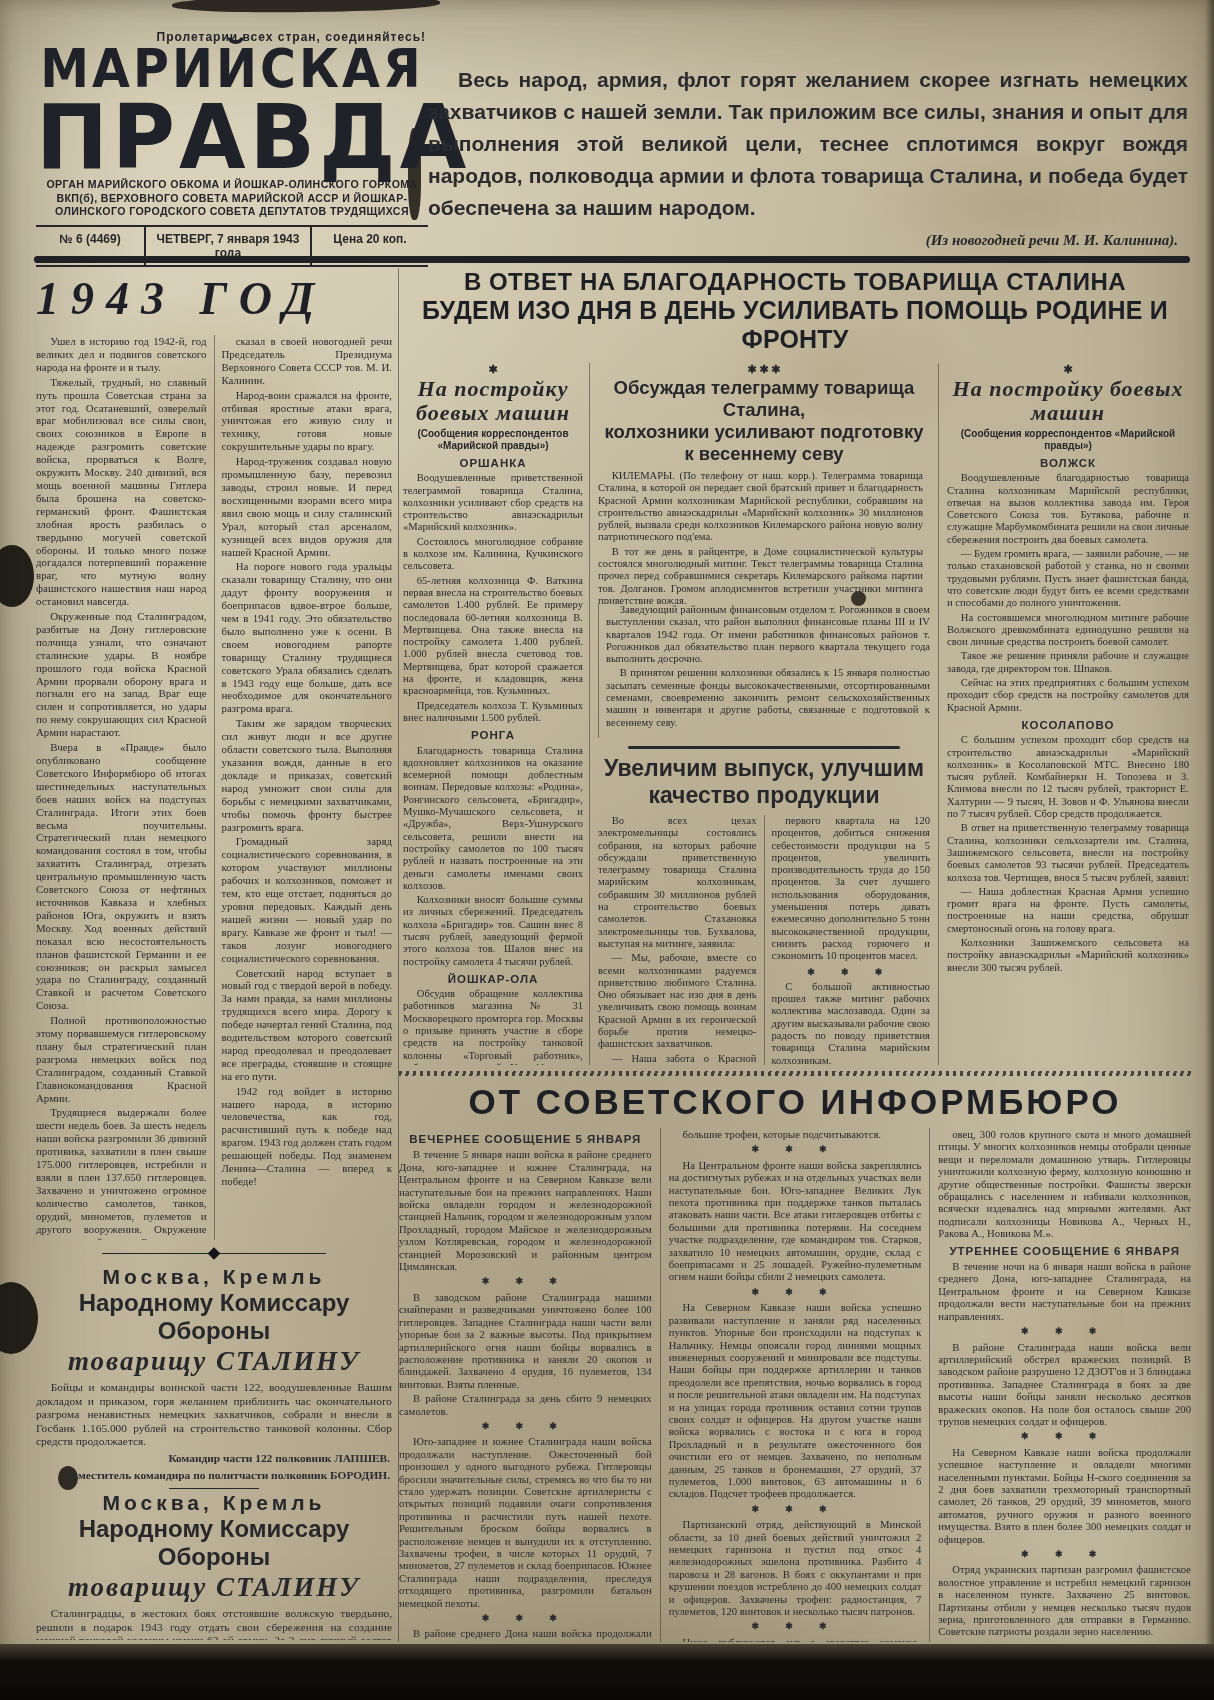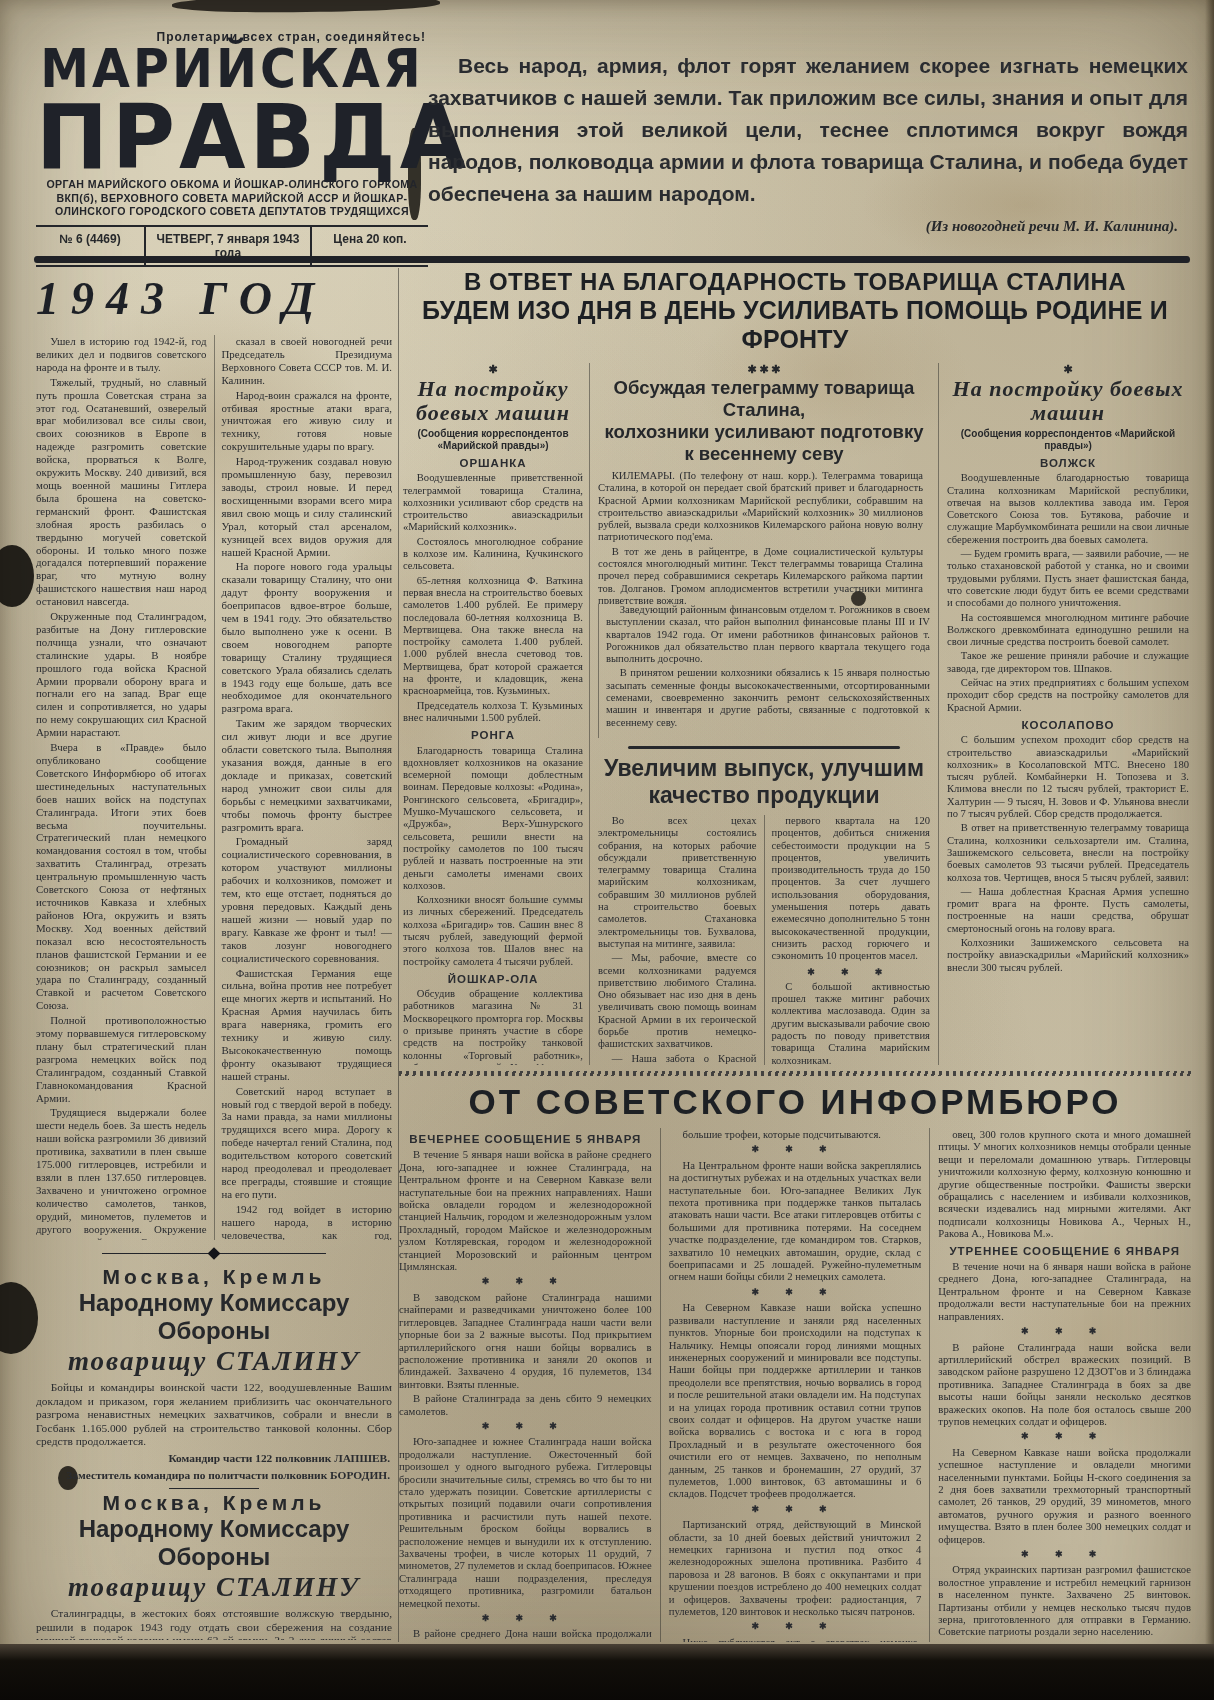--- a/index.html
+++ b/index.html
@@ -33,21 +33,21 @@
   .masthead{position:absolute;left:36px;top:30px;width:392px;}
   .slogan{font-family:"Liberation Sans",sans-serif;font-weight:bold;font-size:12px;text-align:right;letter-spacing:1px;color:#22242a;padding-right:2px;}
   .mh1{font-family:"DejaVu Sans",sans-serif;font-weight:bold;font-size:49px;letter-spacing:3px;line-height:52px;text-align:center;transform:scaleY(1.08);color:#1f2229;}
   .mh2{font-family:"DejaVu Sans",sans-serif;font-weight:bold;font-size:86px;letter-spacing:4px;line-height:82px;text-align:center;transform:scaleY(1.04);color:#1f2229;}
   .organ{font-family:"Liberation Sans",sans-serif;font-weight:bold;font-size:10.6px;line-height:13.5px;text-align:center;letter-spacing:.4px;color:#23252b;}
   .issue-bar{margin-top:6px;display:flex;border-top:2.5px solid #24262b;border-bottom:2.5px solid #24262b;font-family:"Liberation Sans",sans-serif;font-weight:bold;font-size:12px;}
   .issue-bar>div{padding:5px 4px;text-align:center;}
   .ib-no{flex:0 0 100px;}
   .ib-date{flex:1;border-left:2px solid #24262b;border-right:2px solid #24262b;}
   .ib-price{flex:0 0 108px;}
-  .quote-wrap{position:absolute;left:428px;top:50px;width:760px;}
+  .quote-wrap{position:absolute;left:428px;top:64px;width:760px;}
   .quote{font-family:"Liberation Sans",sans-serif;font-weight:bold;font-size:21px;line-height:32px;text-align:justify;text-indent:30px;color:#1f2126;}
   .quote-attr{margin-top:8px;font-family:"Liberation Serif",serif;font-style:italic;font-weight:bold;font-size:15px;text-align:right;padding-right:10px;}
   .rule-thick{position:absolute;left:34px;top:256px;width:1156px;height:7px;background:#1f2126;border-radius:3px/50%;}
 
   
   .leftcol{position:absolute;left:36px;top:270px;width:356px;height:1370px;overflow:hidden;}
   .maincol{position:absolute;left:398px;top:268px;width:792px;height:1374px;overflow:hidden;border-left:1px solid rgba(45,45,42,.55);padding-left:0;}
   .lead-title{font-family:"Liberation Serif",serif;font-style:italic;font-weight:bold;font-size:46px;letter-spacing:12px;margin:2px 0 10px;color:#1d2026;}
   .twocol{display:flex;overflow:hidden;}
   .twocol>div{flex:1;overflow:hidden;}
@@ -142,21 +142,20 @@
           <p class="blk blk-p">Полной противоположностью этому порвавшемуся гитлеровскому плану был стратегический план разгрома немецких войск под Сталинградом, созданный Ставкой Главнокомандования Красной Армии.</p>
           <p class="blk blk-p">Трудящиеся выдержали более шести недель боев. За шесть недель наши войска разгромили 36 дивизий противика, захватили в плен свыше 175.000 гитлеровцев, истребили и взяли в плен 137.650 гитлеровцев. Захвачено и уничтожено огромное количество самолетов, танков, орудий, минометов, пулеметов и другого вооружения. Окружение немецких войск под Сталинградом завершено 22 пройденными группами в районе Сталинграда.</p>
         </div>
       <div>
           <p class="blk blk-p">сказал в своей новогодней речи Председатель Президиума Верховного Совета СССР тов. М. И. Калинин.</p>
           <p class="blk blk-p">Народ-воин сражался на фронте, отбивая яростные атаки врага, уничтожая его живую силу и технику, готовя новые сокрушительные удары по врагу.</p>
           <p class="blk blk-p">Народ-труженик создавал новую промышленную базу, перевозил заводы, строил новые. И перед восхищенными взорами всего мира явил свою мощь и силу сталинский Урал, который стал арсеналом, кузницей всех видов оружия для нашей Красной Армии.</p>
           <p class="blk blk-p">На пороге нового года уральцы сказали товарищу Сталину, что они дадут фронту вооружения и боеприпасов вдвое-втрое больше, чем в 1941 году. Это обязательство было выполнено уже к осени. В своем новогоднем рапорте товарищу Сталину трудящиеся советского Урала обязались сделать в 1943 году еще больше, дать все необходимое для окончательного разгрома врага.</p>
           <p class="blk blk-p">Таким же зарядом творческих сил живут люди и все другие области советского тыла. Выполняя указания вождя, данные в его докладе и приказах, советский народ умножит свои силы для борьбы с немецкими захватчиками, чтобы помочь фронту быстрее разгромить врага.</p>
           <p class="blk blk-p">Громадный заряд социалистического соревнования, в котором участвуют миллионы рабочих и колхозников, поможет и тем, кто еще отстает, подняться до уровня передовых. Каждый день нашей жизни — новый удар по врагу. Кавказе же фронт и тыл! — таков лозунг новогоднего социалистического соревнования.</p>
-          <p class="blk blk-p">Фашистская Германия еще сильна, война против нее потребует еще многих жертв и испытаний. Но Красная Армия научилась бить врага наверняка, громить его технику и живую силу. Высококачественную помощь фронту оказывают трудящиеся нашей страны.</p>
           <p class="blk blk-p">Советский народ вступает в новый год с твердой верой в победу. За нами правда, за нами миллионы трудящихся всего мира. Дорогу к победе начертал гений Сталина, под водительством которого советский народ преодолевал и преодолевает все преграды, стоявшие и стоящие на его пути.</p>
           <p class="blk blk-p">1942 год войдет в историю нашего народа, в историю человечества, как год, расчистивший путь к победе над врагом. 1943 год должен стать годом решающей победы. Под знаменем Ленина—Сталина — вперед к победе!</p>
         </div>
     </div>
     <div class="diamond-rule"></div>
 
     <div class="letter">
       <div class="letter-place">Москва,  Кремль</div>
       <div class="letter-to1">Народному Комиссару Обороны</div>
       <div class="letter-to2">товарищу СТАЛИНУ</div>

